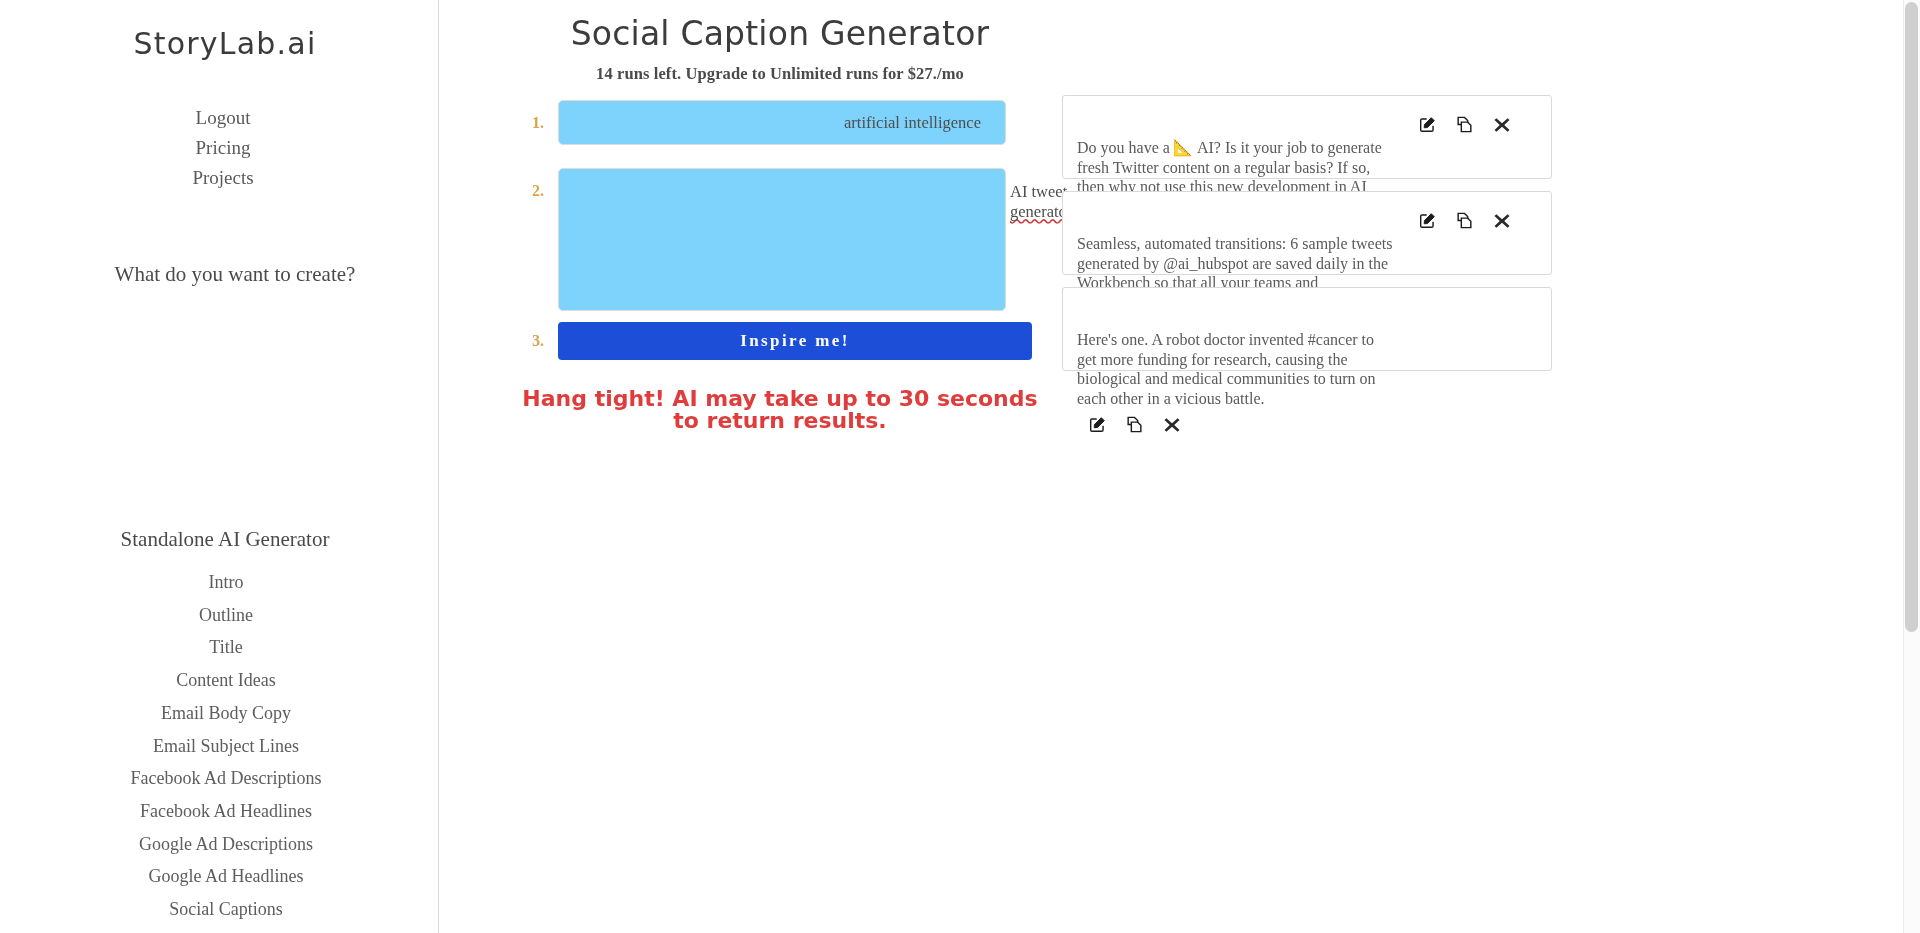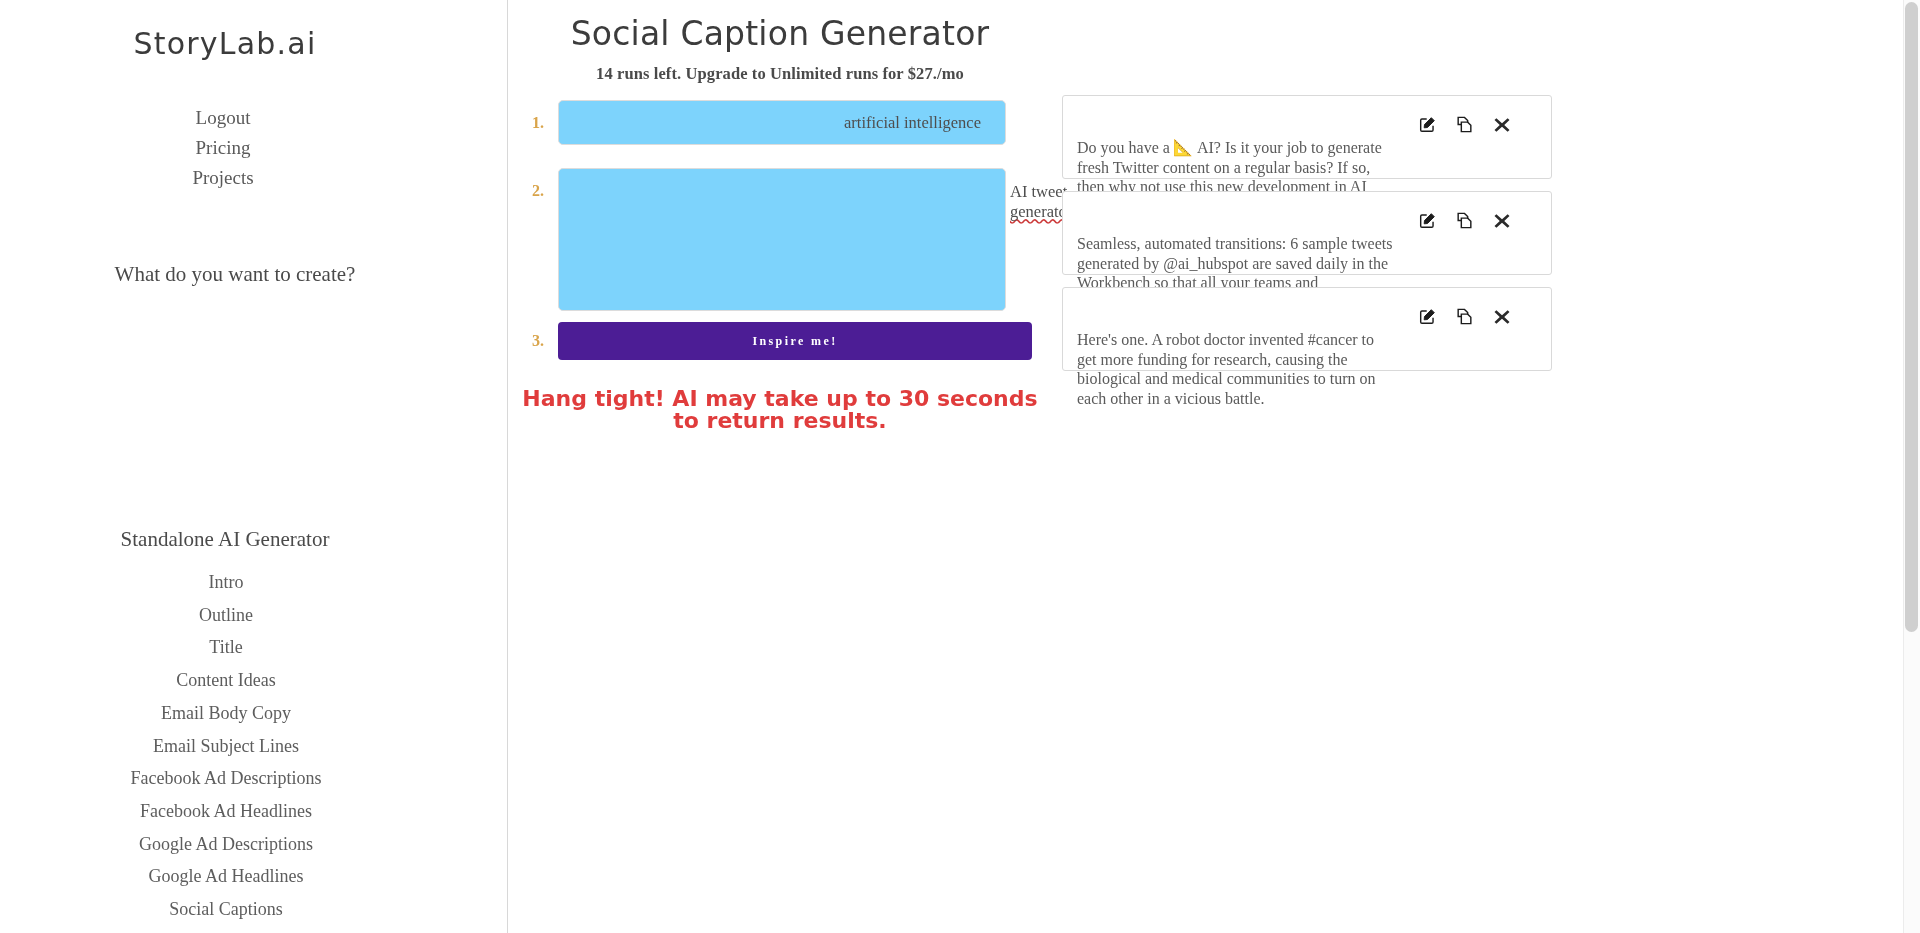--- a/index.html
+++ b/index.html
@@ -20,21 +20,21 @@
     width: 1920px;
     height: 933px;
     background: #fff;
   }
 
   
   .sidebar {
     position: absolute;
     left: 0;
     top: 0;
-    width: 508px;
+    width: 439px;
     height: 933px;
     border-right: 1px solid #d8d8d8;
     box-sizing: border-box;
   }
   .brand {
     position: absolute;
     left: 0;
     top: 26px;
     width: 450px;
     text-align: center;
@@ -171,26 +171,26 @@
   }
   .misspell {
     text-decoration: underline wavy #cc3b3b;
     text-decoration-skip-ink: none;
   }
 
   #row3 { left: 24px; top: 322px; width: 500px; }
   .inspire-btn {
     width: 540px;
     height: 38px;
-    background: #4c1d95;
+    background: #1d4ed8;
     color: #ffffff;
     border: none;
     border-radius: 4px;
     font-family: "Liberation Serif", "DejaVu Serif", serif;
-    font-size: 12px;
+    font-size: 17px;
     font-weight: bold;
     letter-spacing: 2.4px;
     cursor: pointer;
   }
   .hang-tight {
     position: absolute;
     left: -33px;
     top: 388px;
     width: 610px;
     text-align: center;
@@ -243,21 +243,21 @@
     align-items: center;
     justify-content: center;
     cursor: pointer;
     color: #222;
   }
   .act-icon svg { display: block; }
 
   
   #card1 { height: 84px; }
   #card2 { height: 84px; }
-  #card3 { height: 84px; }
+  #card3 { height: 84px; flex-direction: column; }
 
   
   .scrollbar-track {
     position: absolute;
     right: 0;
     top: 0;
     width: 17px;
     height: 933px;
     background: #fbfbfb;
     border-left: 1px solid #ececec;

